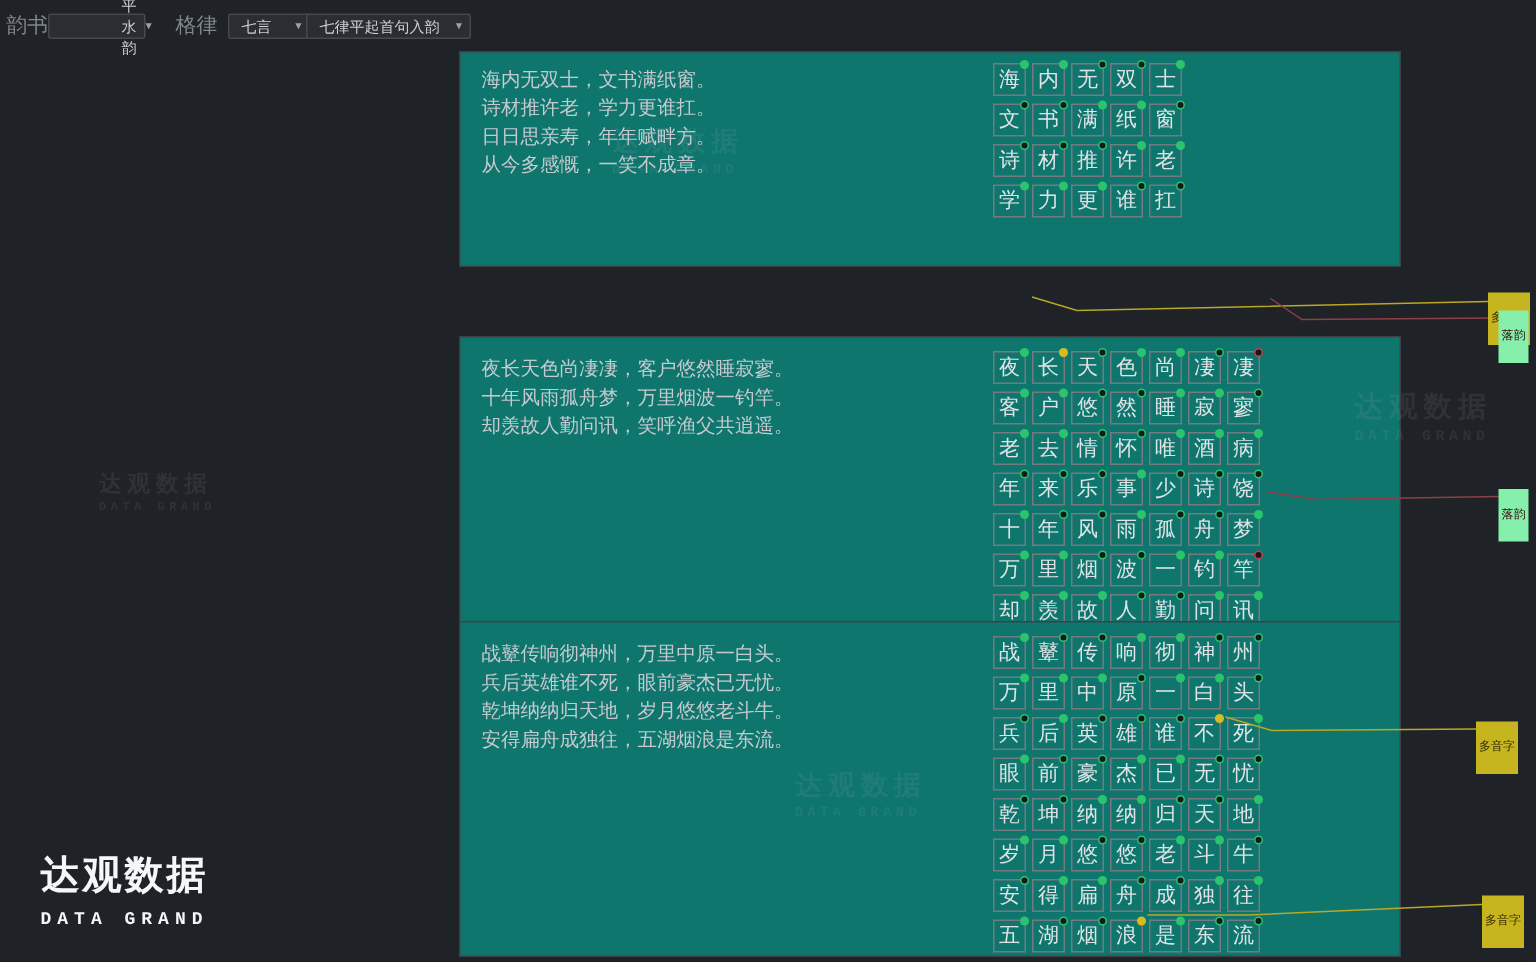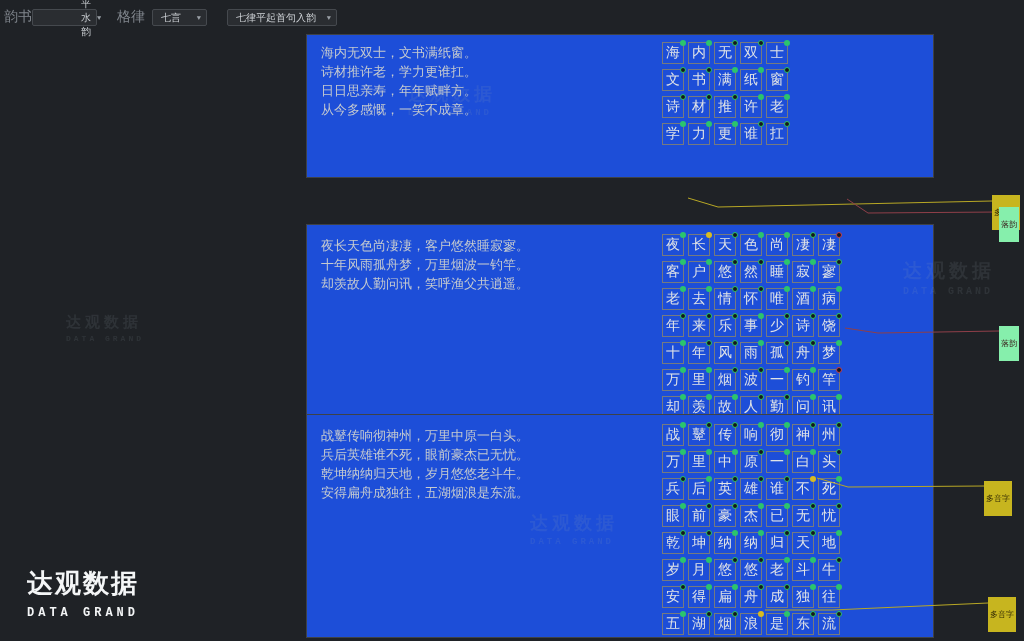--- a/index.html
+++ b/index.html
@@ -5,21 +5,21 @@
   html,body{margin:0;padding:0;background:#17191c;}
   .page{position:relative;width:1024px;height:641px;background:#1f2226;overflow:hidden;
         font-family:Liberation Mono, monospace;}
   
   .tlabel{position:absolute;color:#80868d;font-size:14px;}
   .select{position:absolute;height:17px;background:#2a2d31;border:1px solid #45494e;border-radius:2px;
           display:flex;align-items:center;justify-content:space-between;padding:0 5px 0 8px;
           color:#cdd1d5;font-size:10px;cursor:pointer;box-sizing:border-box;}
   .caret{font-size:7px;color:#9aa0a6;margin-left:6px;}
   
-  .panel{position:absolute;left:306px;width:628px;background:#1d4ed8;border:1px solid #3e4246;box-sizing:border-box;}
+  .panel{position:absolute;left:306px;width:628px;background:#0f766e;border:1px solid #3e4246;box-sizing:border-box;}
   .poem{position:absolute;color:#c5cacf;font-size:13px;line-height:19px;white-space:pre;}
   .grid{position:absolute;}
   .grow{display:flex;height:23px;margin-bottom:4px;}
   .cell{position:relative;width:20px;height:20px;border:1px solid #757a80;margin-right:4px;
         display:flex;align-items:center;justify-content:center;font-size:14px;color:#e0e3e6;}
   .dot{position:absolute;top:-3px;right:-3px;width:6px;height:6px;border-radius:50%;box-sizing:border-box;}
   .dot.s{background:#2bc46d;}
   .dot.r{background:#16181b;border:1.5px solid #2bc46d;}
   .dot.y{background:#d8bb20;}
   .dot.R{background:#16181b;border:1.5px solid #c24052;}
@@ -46,21 +46,21 @@
     <span class="tlabel" style="left:4px;top:8px;">韵书</span>
     <div class="select" style="left:32px;top:9px;width:65px;padding-left:48px;">
       <span>平水韵</span>
       <span class="caret">▼</span>
     </div>
     <span class="tlabel" style="left:117px;top:8px;">格律</span>
     <div class="select" style="left:152px;top:9px;width:55px;">
       <span>七言</span>
       <span class="caret">▼</span>
     </div>
-    <div class="select" style="left:204px;top:9px;width:110px;margin-left:23px;">
+    <div class="select" style="left:204px;top:9px;width:110px;">
       <span>七律平起首句入韵</span>
       <span class="caret">▼</span>
     </div>
   </div>
 
   <div id="panels">
       <div class="panel" style="top: 34px; height: 144px;">
         <div class="poem" style="left: 14px; top: 9px;"><div>海内无双士，文书满纸窗。</div><div>诗材推许老，学力更谁扛。</div><div>日日思亲寿，年年赋畔方。</div><div>从今多感慨，一笑不成章。</div></div>
         <div class="grid" style="left: 355px; top: 7px;">
           <div class="grow">

